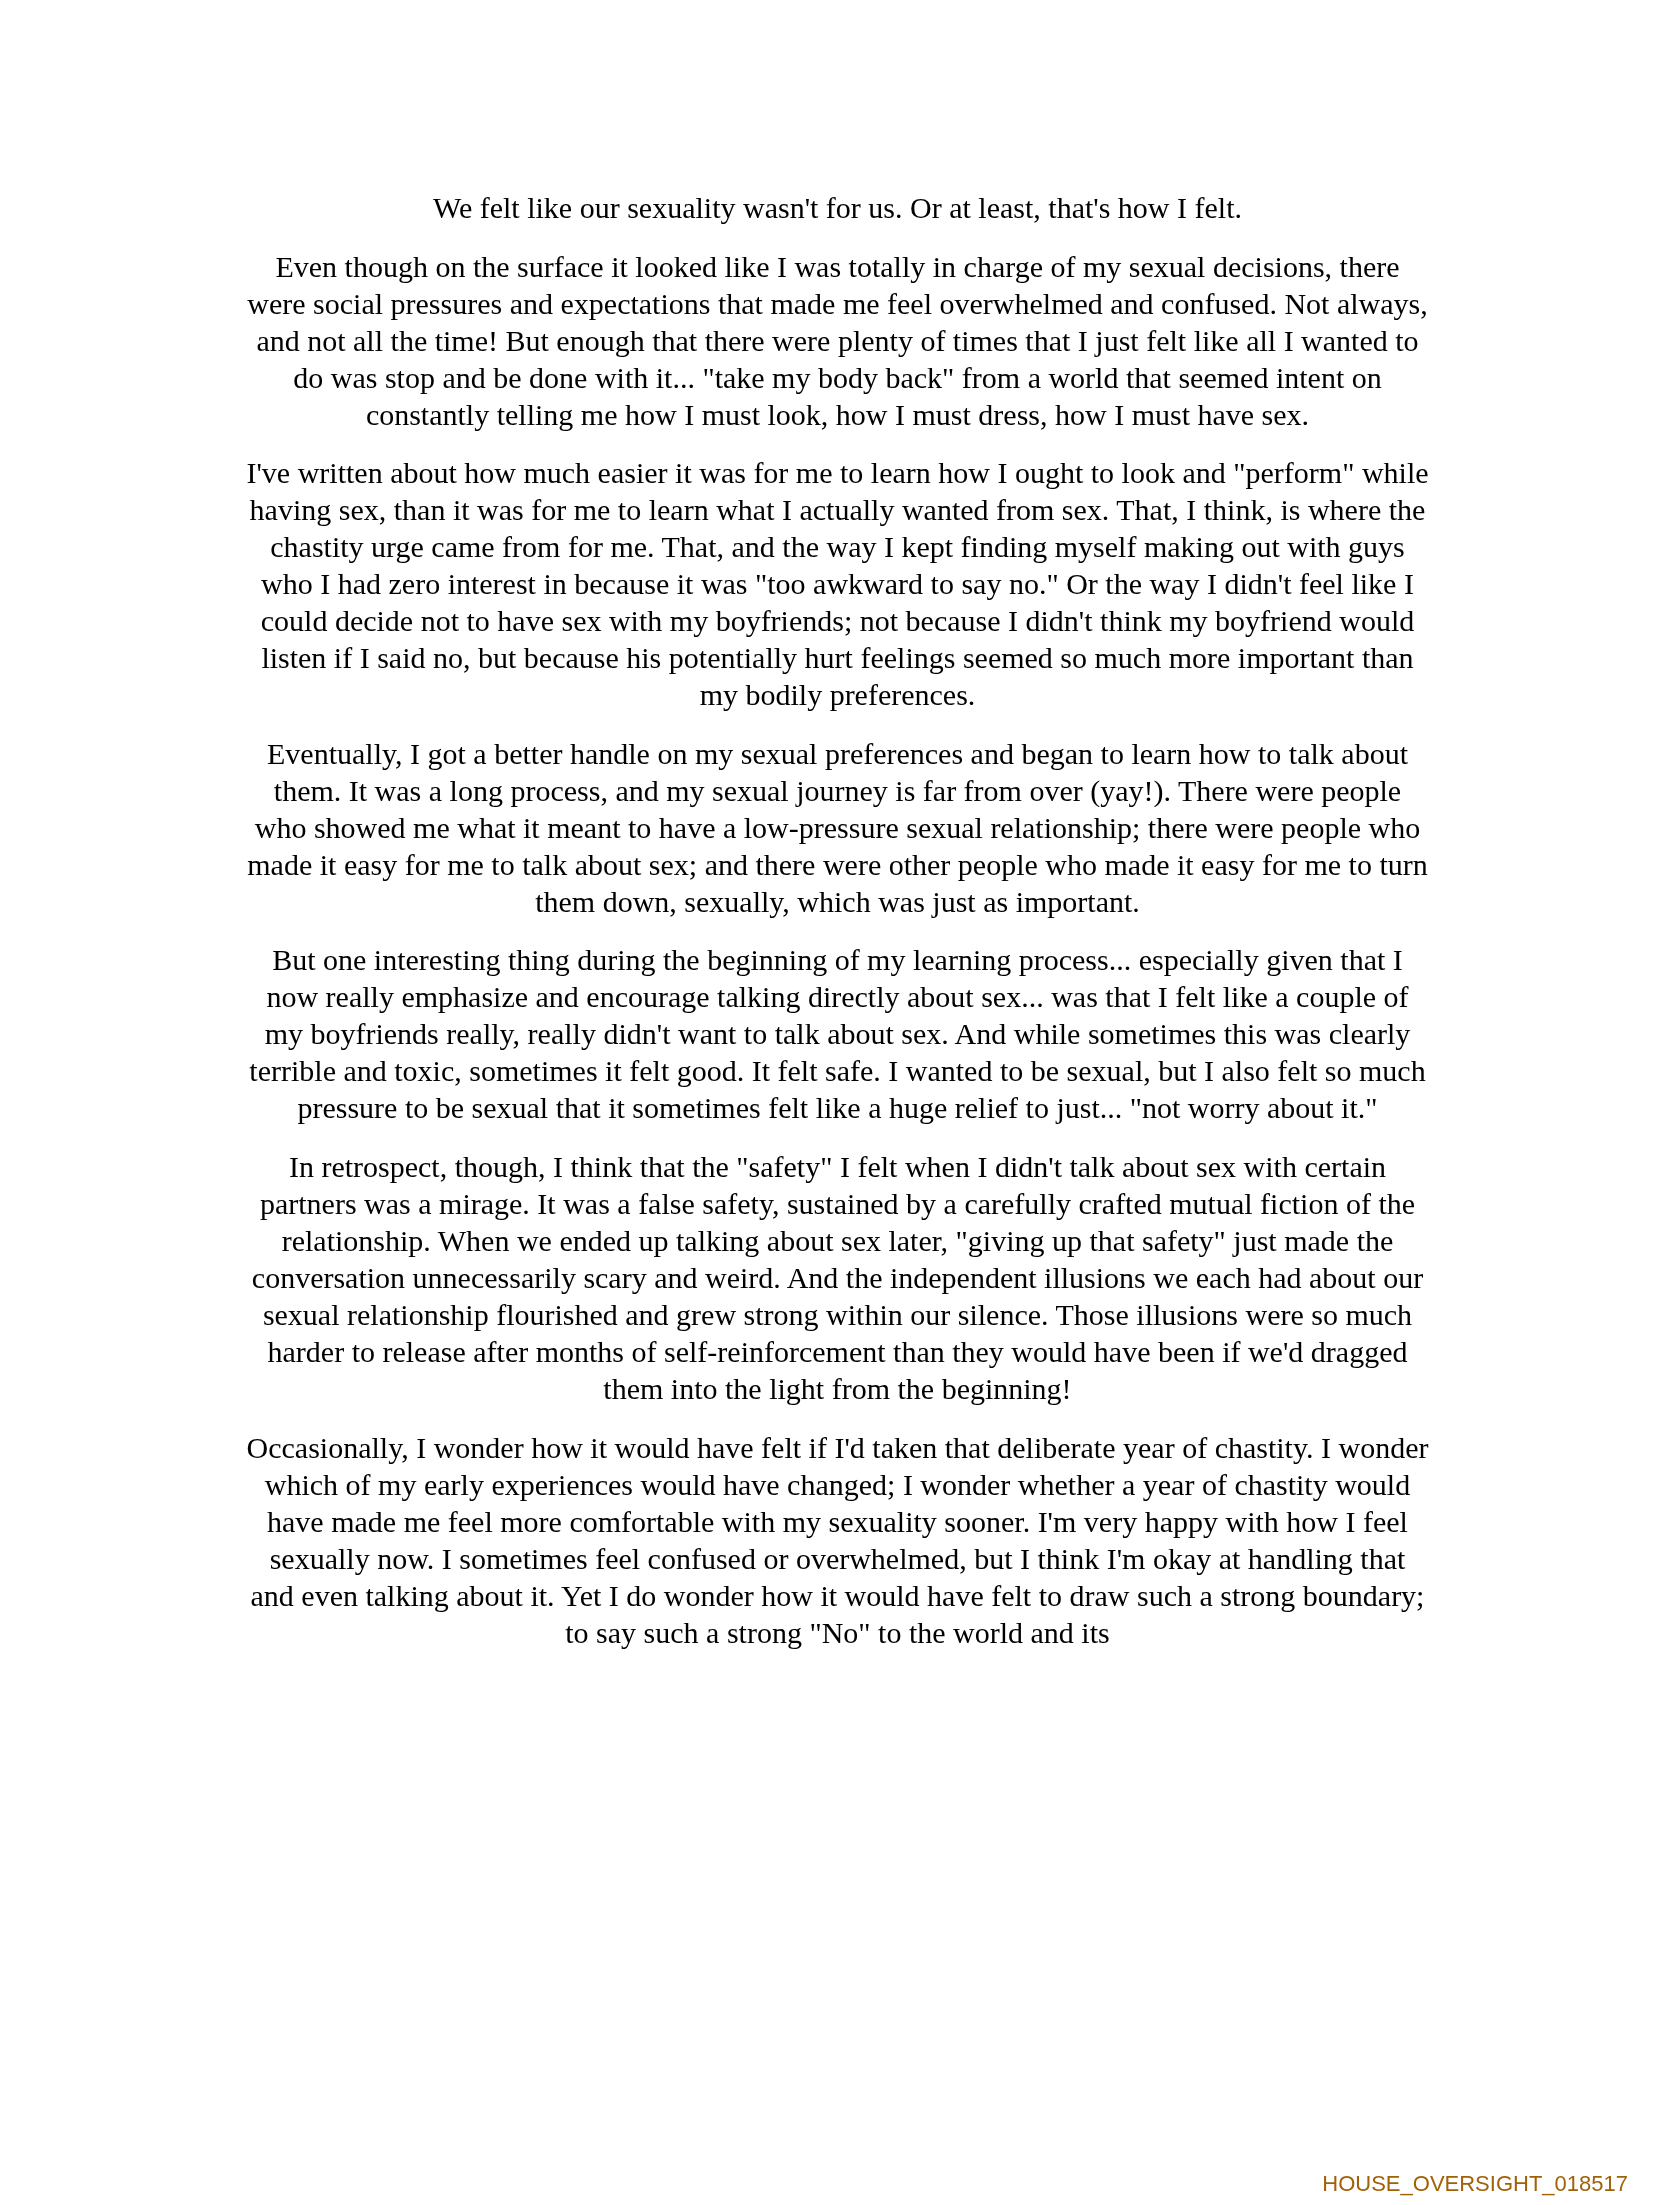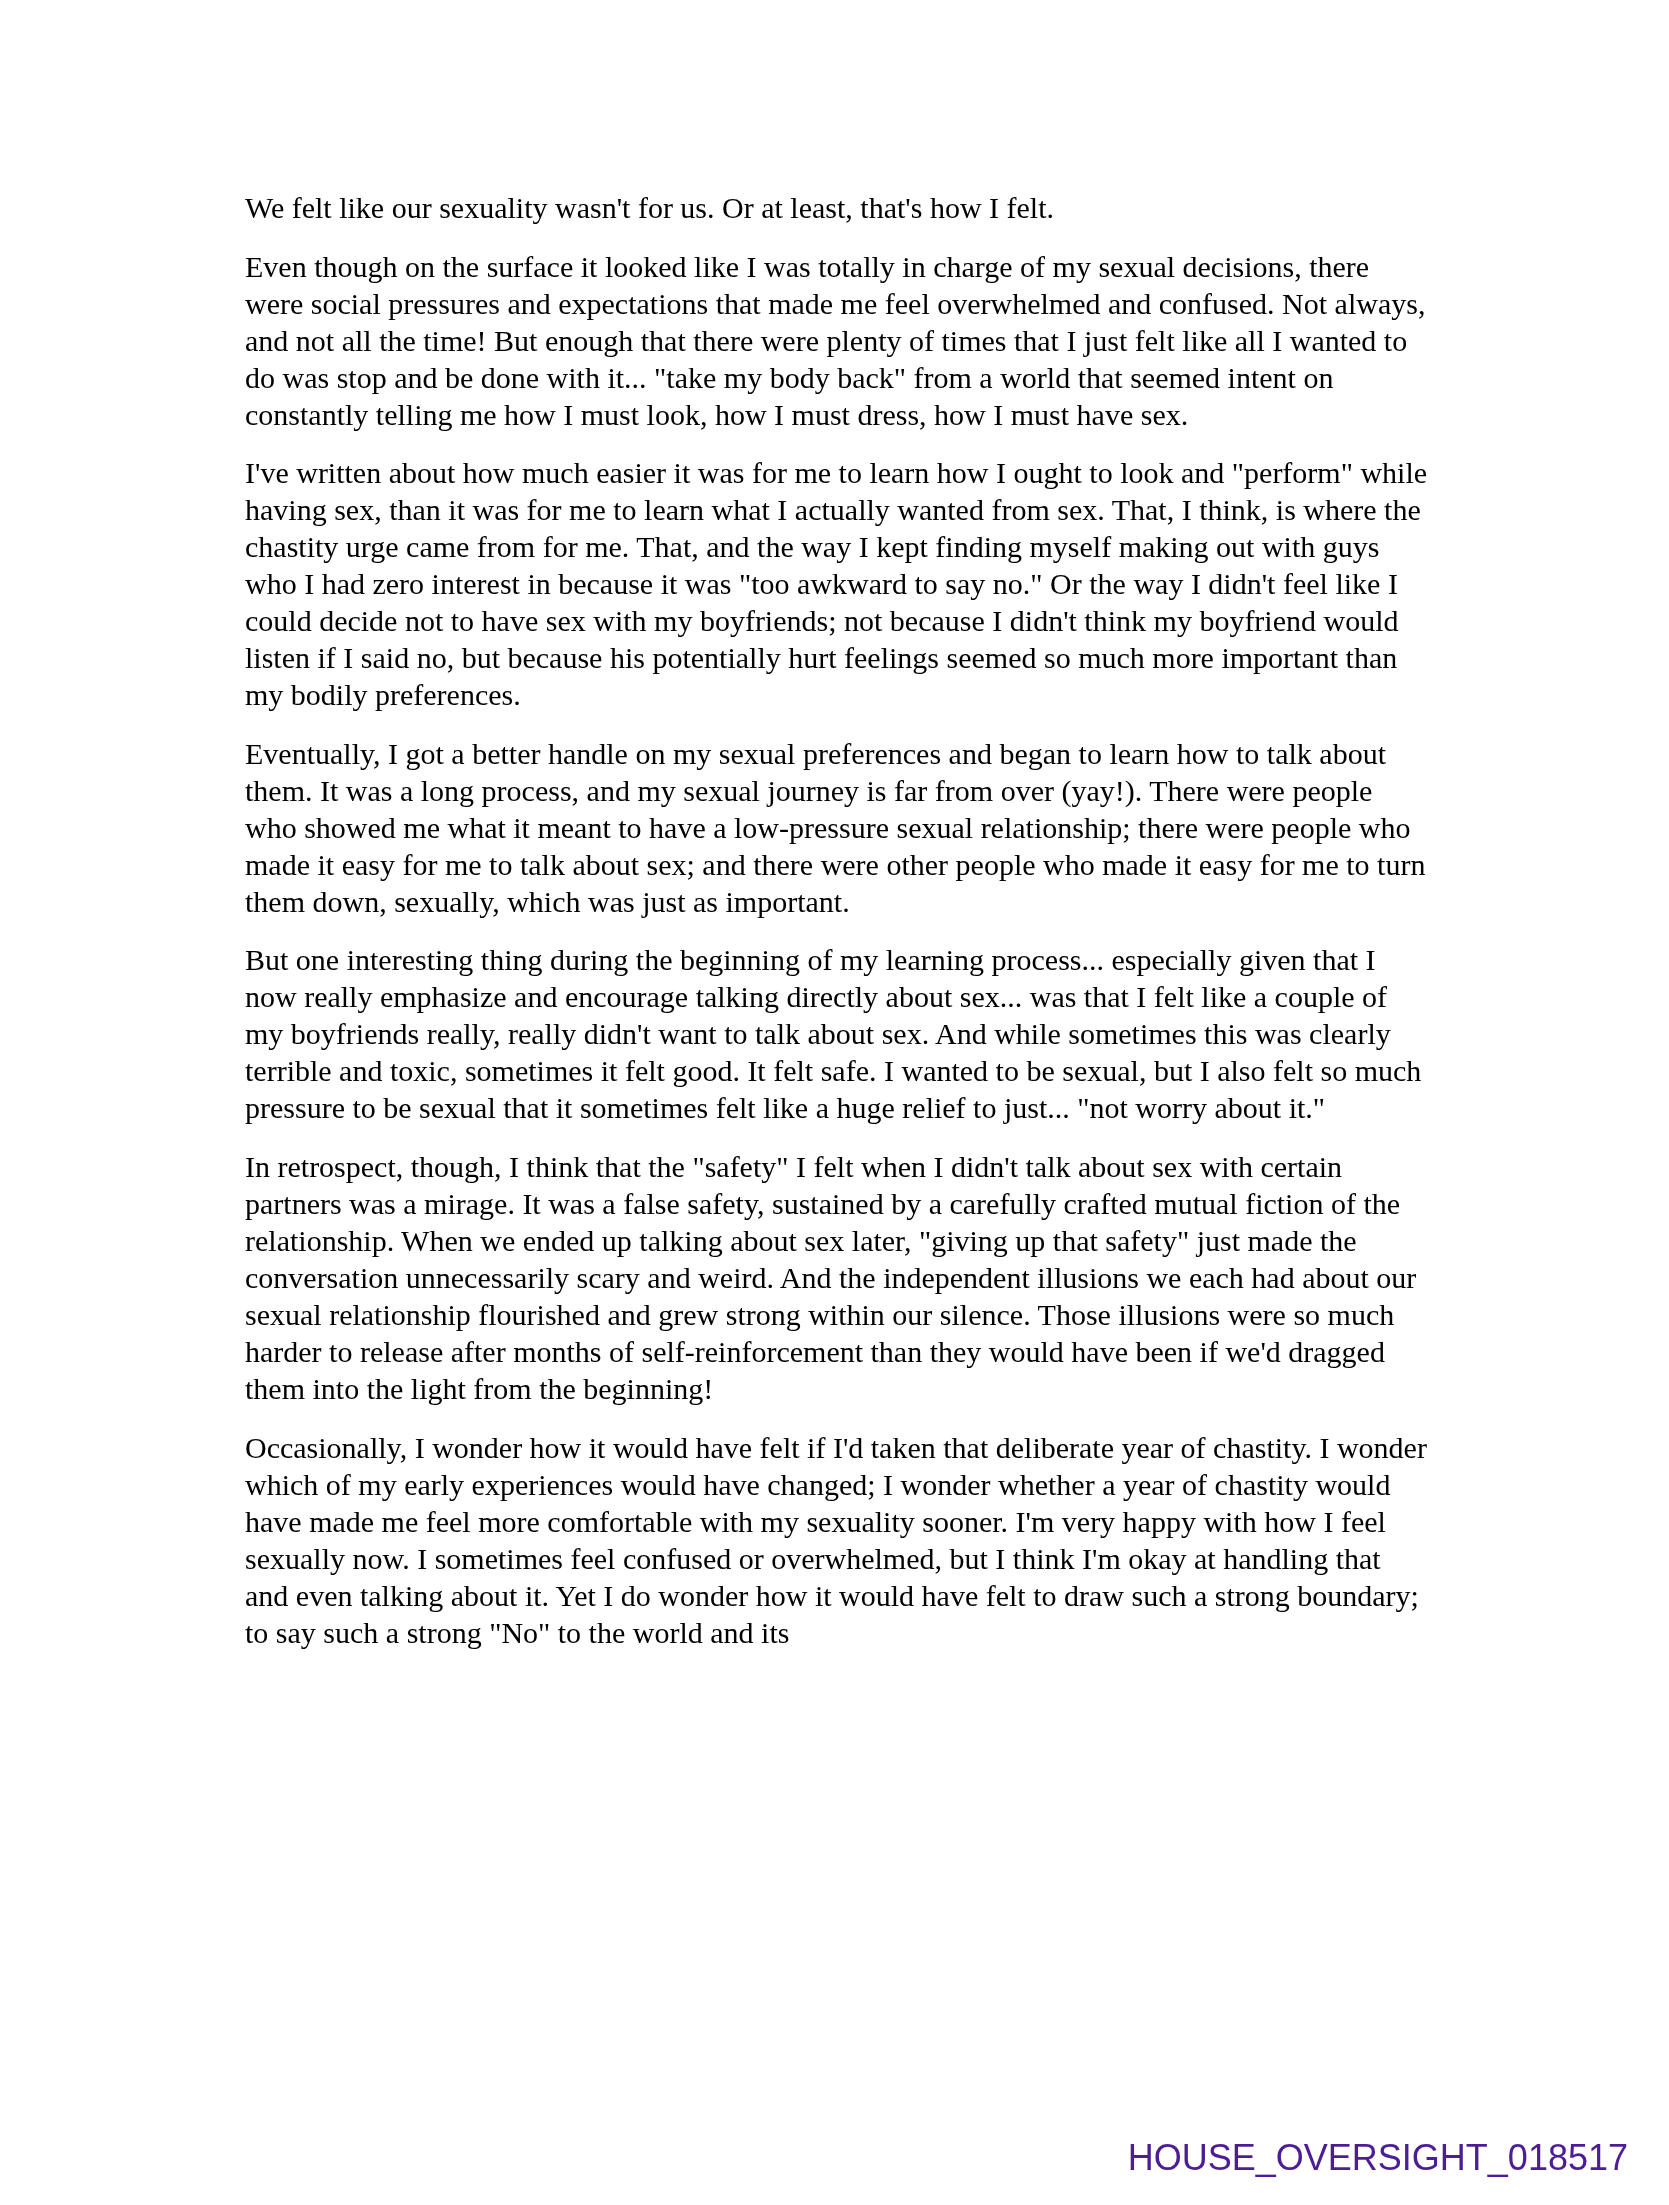--- a/index.html
+++ b/index.html
@@ -22,37 +22,37 @@
     height: 2205px;
     background: #ffffff;
   }
   .content {
     position: absolute;
     left: 245px;
     top: 189px;
     width: 1185px;
     font-size: 30px;
     line-height: 37px;
-    text-align: left;
+    text-align: center;
   }
   .content p {
     margin: 0 0 21.6px 0;
     padding: 0;
   }
   .bold {
     font-weight: normal;
   }
   .bates {
     position: absolute;
     right: 41px;
-    bottom: 31px;
+    bottom: 5px;
     font-family: "Liberation Sans", sans-serif;
-    font-size: 36px;
+    font-size: 22px;
     line-height: 33px;
-    color: #4c1d95;
+    color: #a16207;
     letter-spacing: 0px;
   }
 </style>
 </head>
 <body>
 
 <div class="page">
 
   <div class="content">
 

